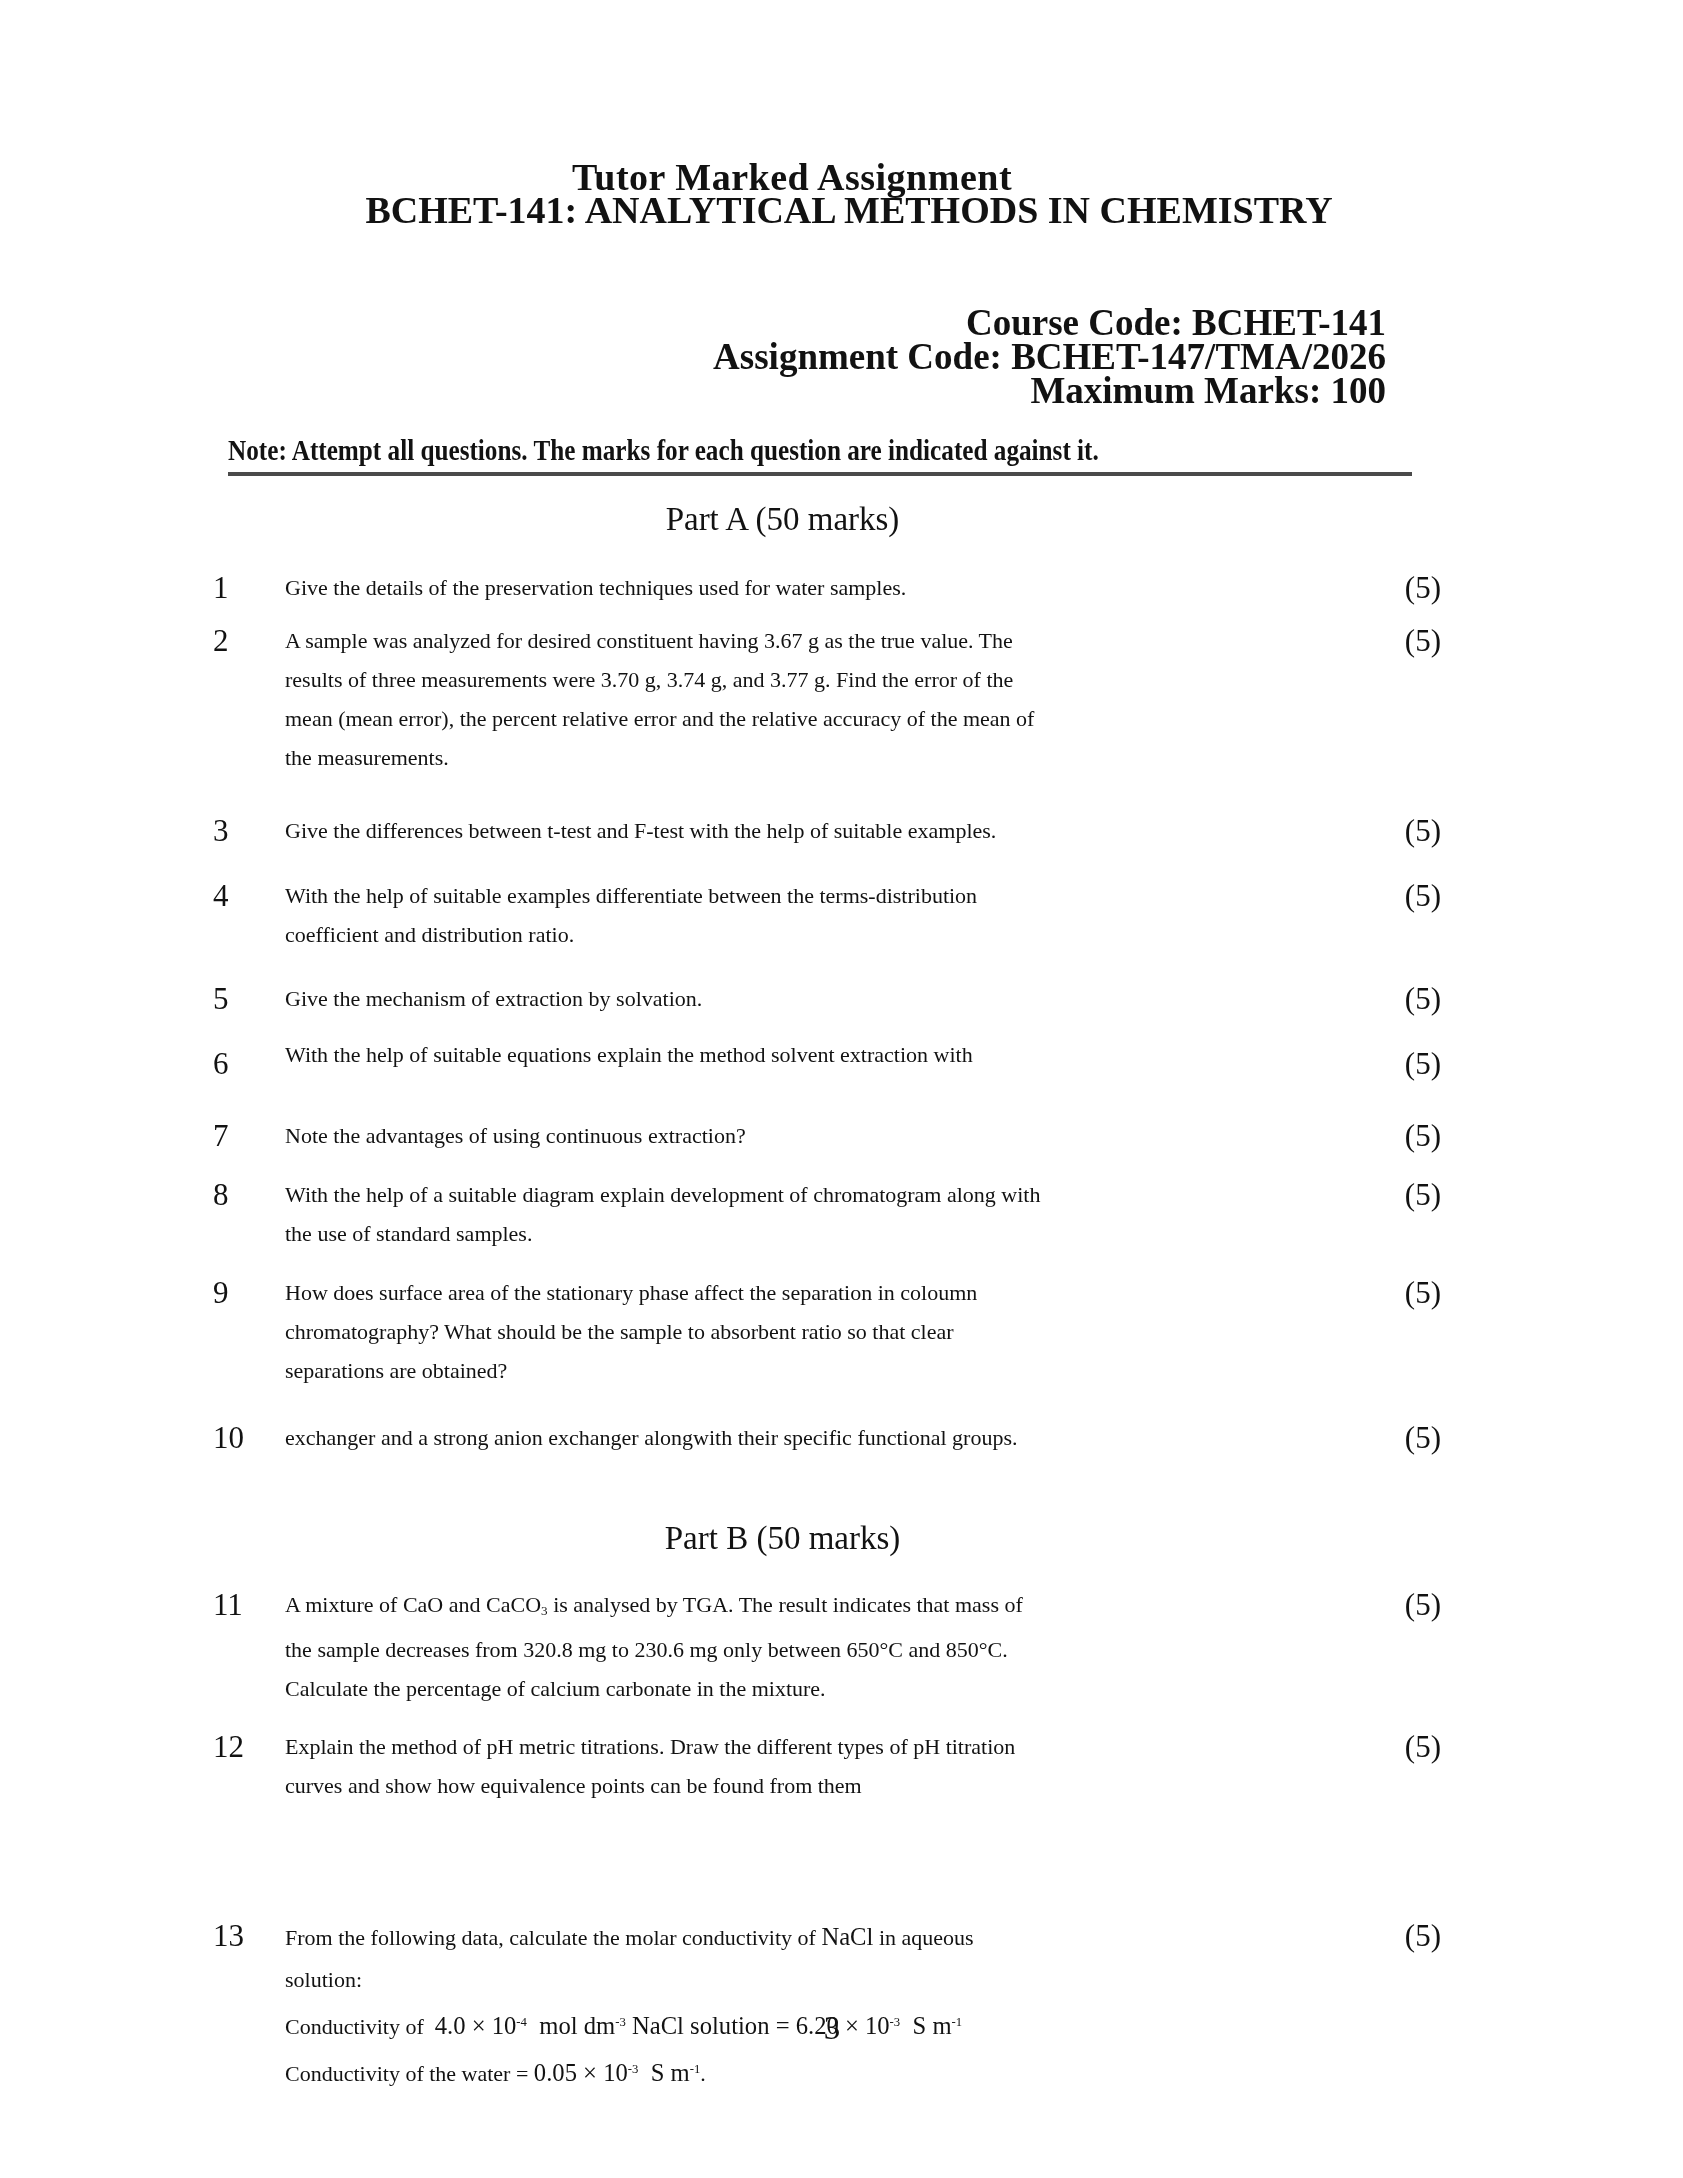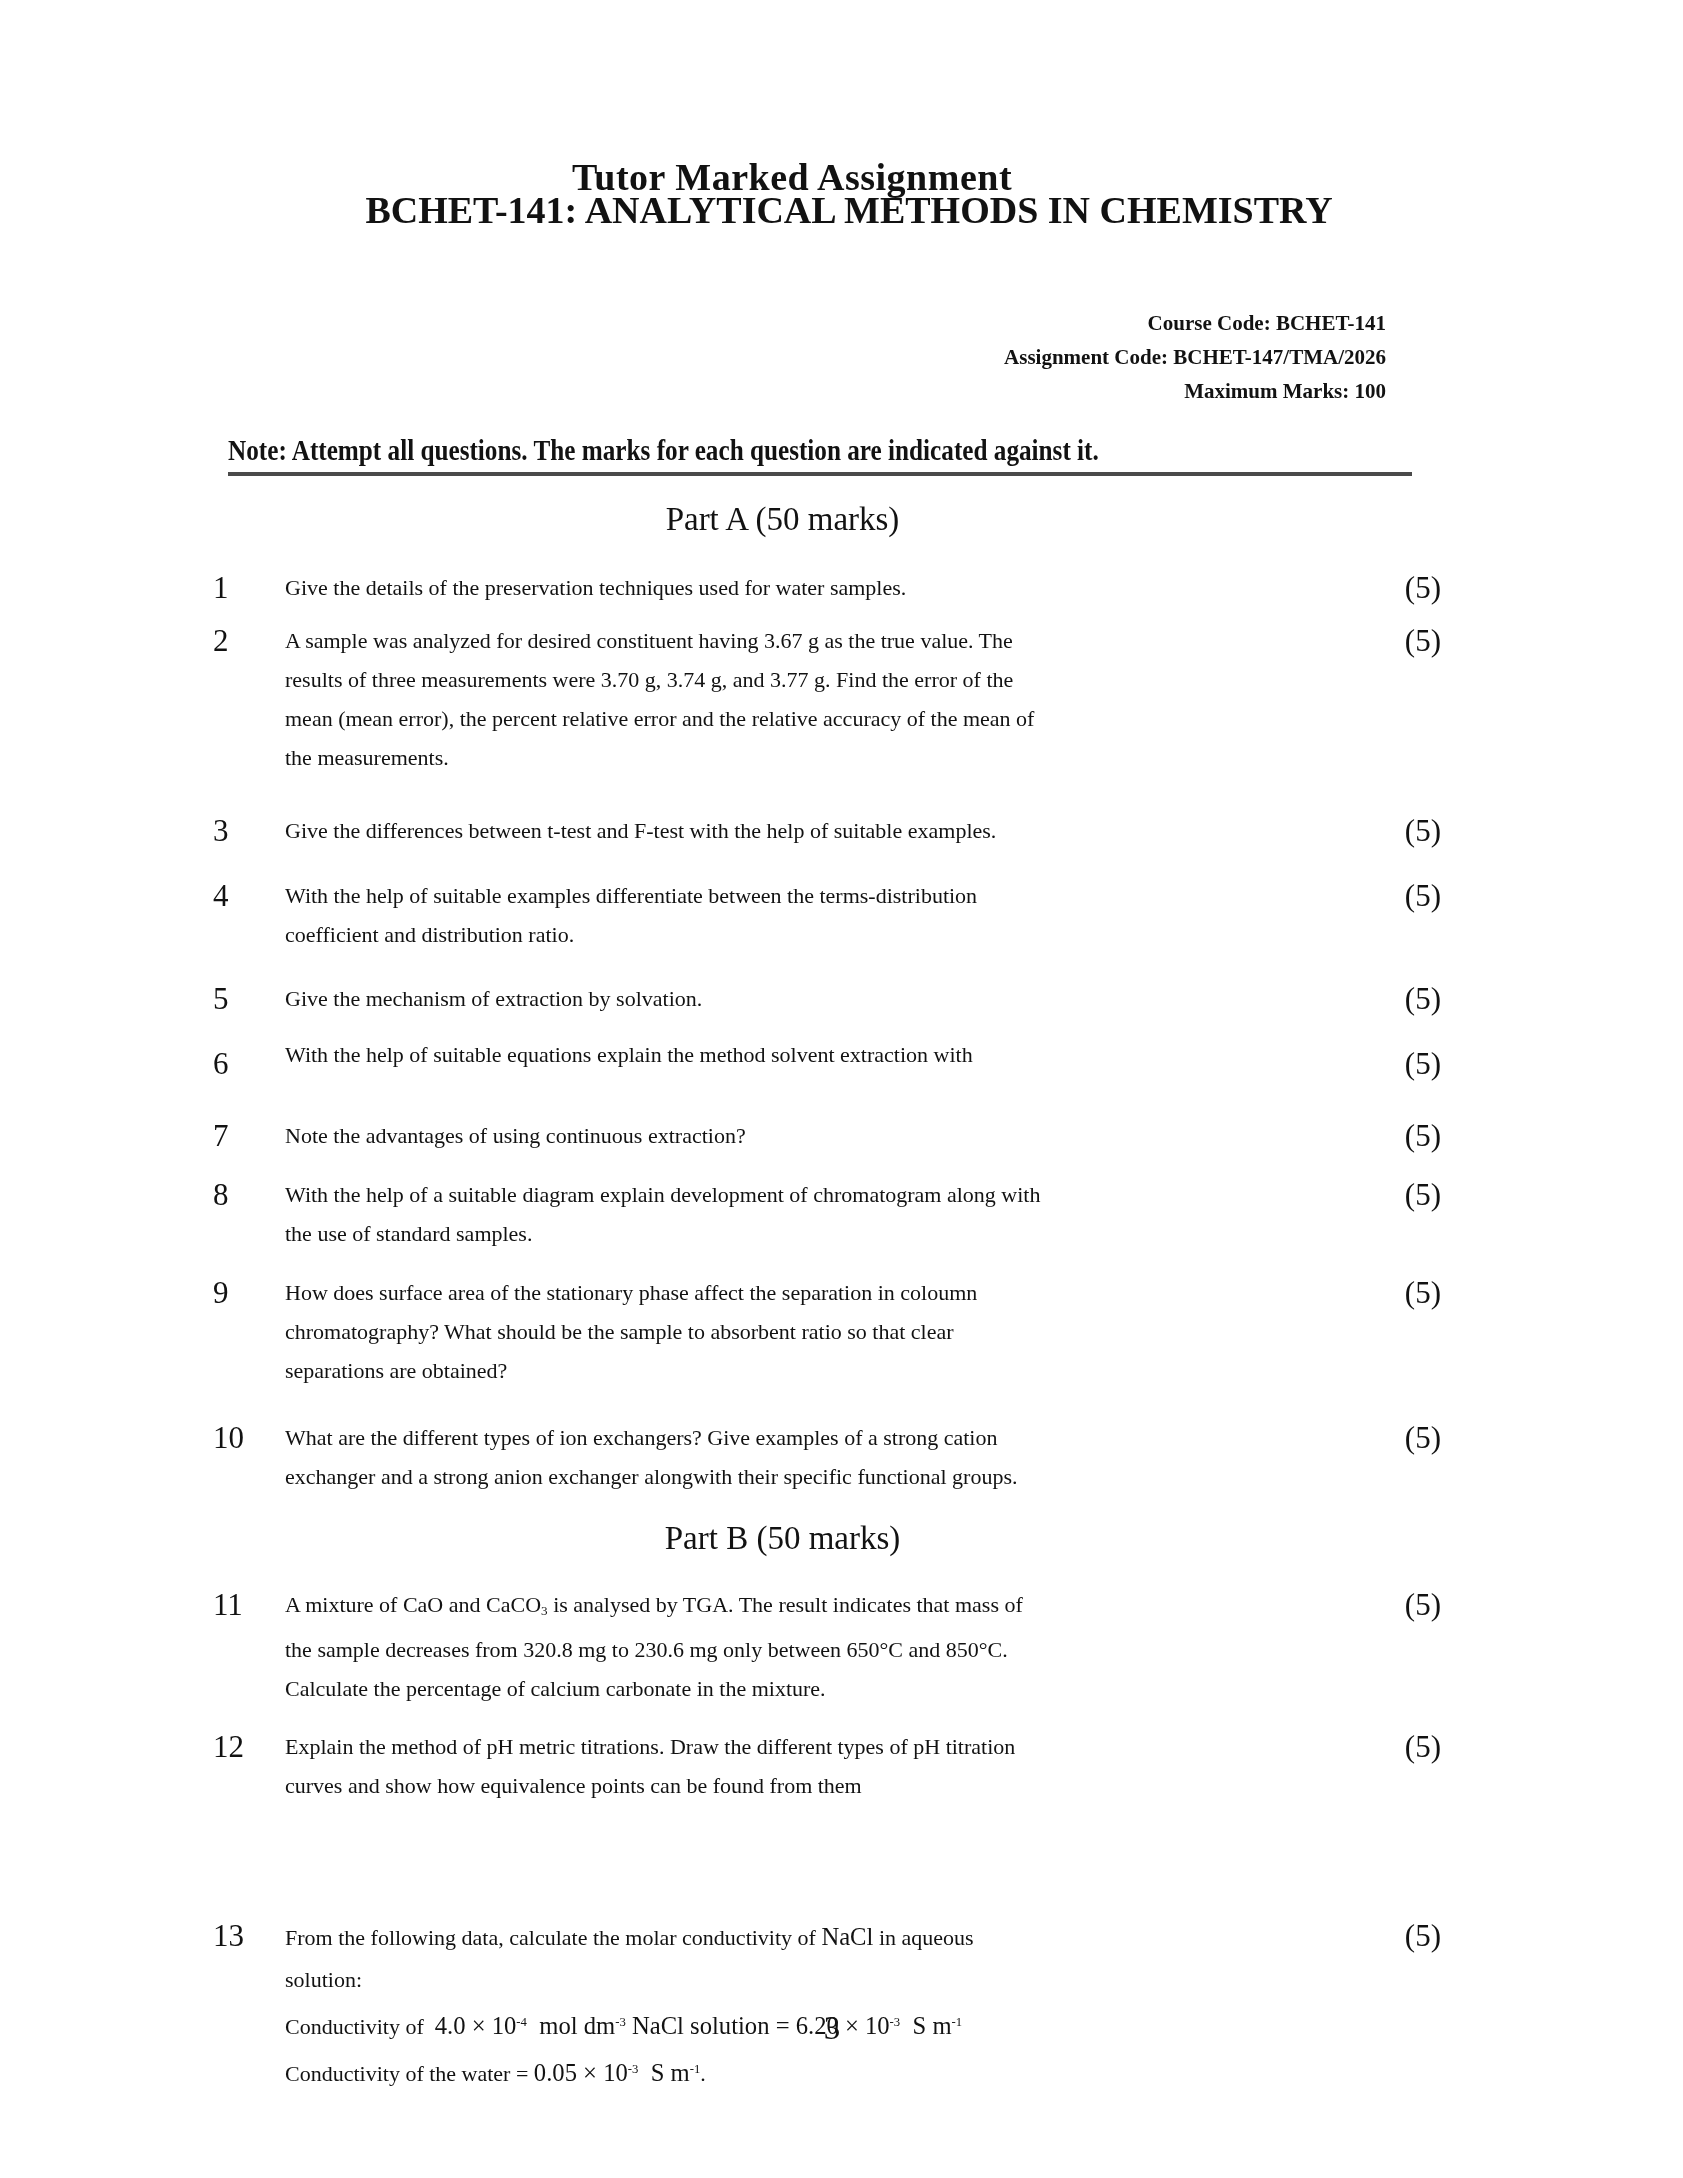--- a/index.html
+++ b/index.html
@@ -29,21 +29,21 @@
     top: 187px; left: 213px; width: 1272px;
     text-align: center;
     font-size: 38px; font-weight: bold;
     line-height: 46px;
   }
 
   .course-block {
     position: absolute;
     top: 306px; right: 297px;
     text-align: right;
-    font-size: 21px; font-weight: bold;
+    font-size: 37px; font-weight: bold;
     line-height: 34px;
   }
 
   .note {
     position: absolute;
     top: 433px; left: 228px;
     font-size: 30px; font-weight: bold;
     white-space: nowrap;
     transform: scaleX(0.84);
     transform-origin: left top;
@@ -206,21 +206,20 @@
         <div class="qtext">
           <div class="qline">How does surface area of the stationary phase affect the separation in coloumn</div>
           <div class="qline">chromatography? What should be the sample to absorbent ratio so that clear</div>
           <div class="qline">separations are obtained?</div>
         </div>
         <div class="qmarks">(5)</div>
       </div>
       <div class="qrow qrow-10">
         <div class="qnum">10</div>
         <div class="qtext">
-          <div class="qline">What are the different types of ion exchangers? Give examples of a strong cation</div>
           <div class="qline">exchanger and a strong anion exchanger alongwith their specific functional groups.</div>
         </div>
         <div class="qmarks">(5)</div>
       </div>
       <div class="qrow qrow-11">
         <div class="qnum">11</div>
         <div class="qtext">
           <div class="qline"><span>A mixture of CaO and CaCO</span><span class="sub">3</span><span> is analysed by TGA. The result indicates that mass of</span></div>
           <div class="qline">the sample decreases from 320.8 mg to 230.6 mg only between 650°C and 850°C.</div>
           <div class="qline">Calculate the percentage of calcium carbonate in the mixture.</div>

